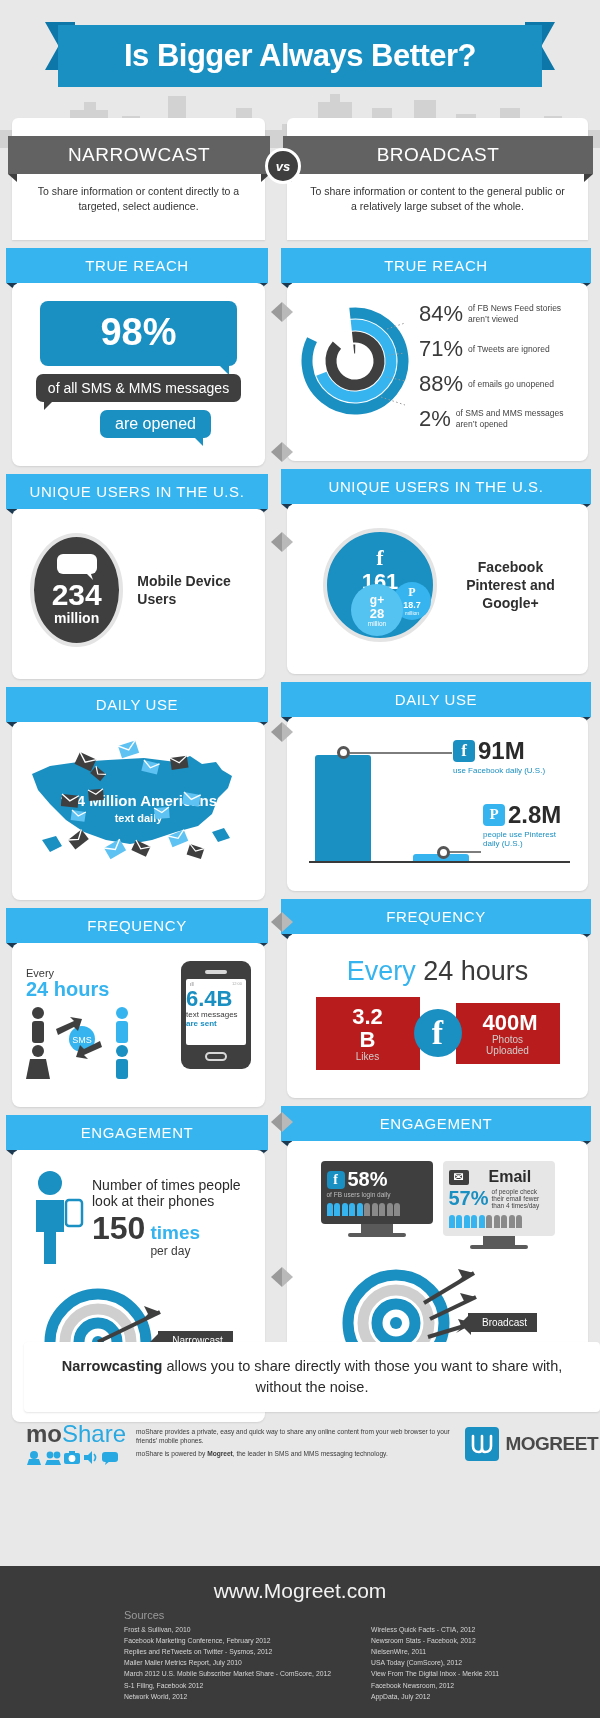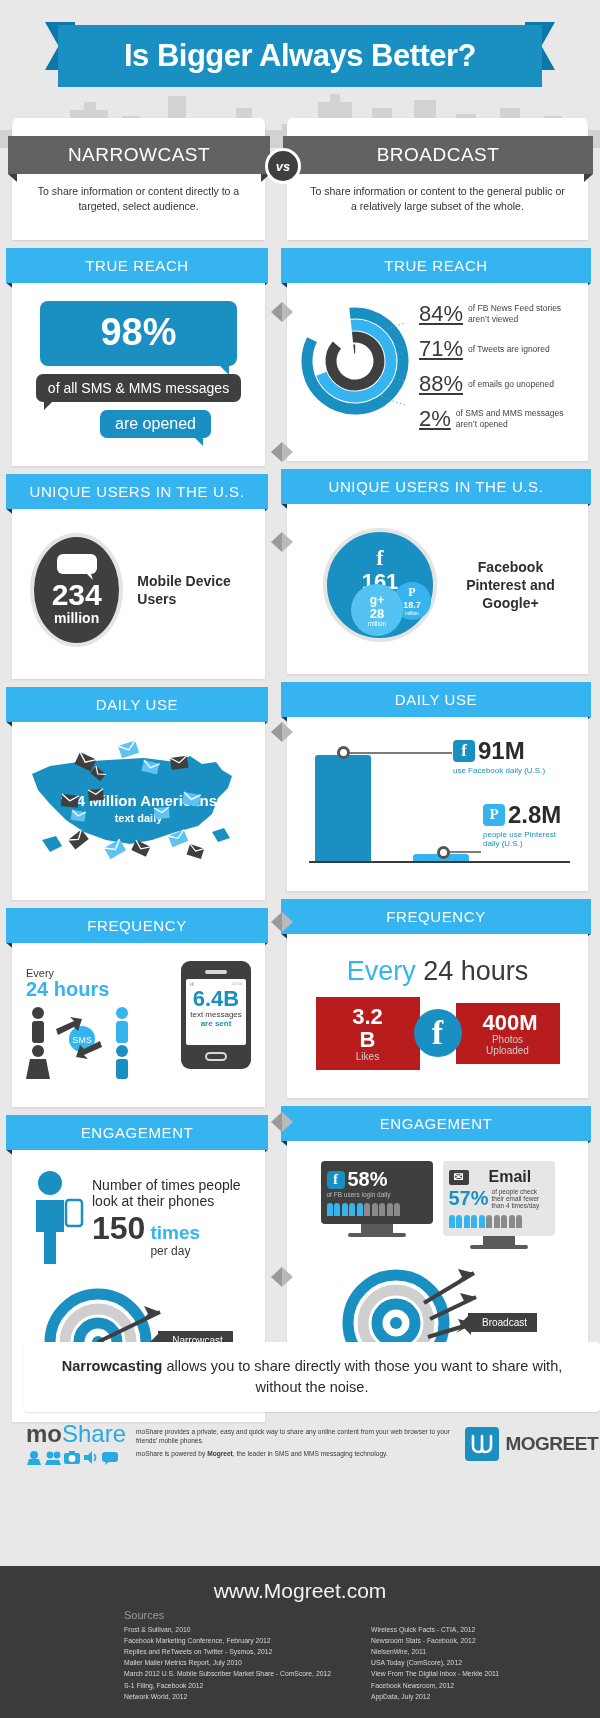--- a/index.html
+++ b/index.html
@@ -37,21 +37,21 @@
   .col { position:absolute; width:253px; top:0; }
   .col.left  { left:12px; }
   .col.right { left:287px; width:302px; }
   .col.right { left:287px; width:301px; }
 
   .panel {
     background:#fff; border-radius:6px 6px 0 0; padding:10px 14px 14px;
     position:relative; margin-bottom:0;
     box-shadow:0 1px 2px rgba(0,0,0,0.10);
   }
-  .panel.flat { border-radius:0; }
+  .panel.flat { border-radius:8px; }
 
   .hdr-dark {
     background:#626262; color:#fff; text-align:center;
     font-size:19px; letter-spacing:0.5px; padding:8px 0;
     position:relative; width:262px; margin-left:-18px;
   }
   .col.right .hdr-dark { width:310px; }
   .hdr-dark::before, .hdr-dark::after {
     content:""; position:absolute; bottom:-8px; width:9px; height:8px;
     background:#3f3f3f;
@@ -103,21 +103,21 @@
   .b98::after{ content:""; position:absolute; right:8px; bottom:-9px; border:8px solid transparent; border-top-color:#1a8fc1; border-right-color:#1a8fc1; }
   .bdark { background:#3f3f3f; font-size:14px; font-weight:normal; padding:6px 0; margin:8px 10px 0; border-radius:7px; position:relative;}
   .bdark::after{ content:""; position:absolute; left:8px; bottom:-8px; border:7px solid transparent; border-top-color:#3f3f3f; border-left-color:#3f3f3f; }
   .bopen{ font-size:16px; font-weight:normal; padding:5px 4px; margin:8px 40px 14px 74px; border-radius:7px; position:relative;}
   .bopen::after{ content:""; position:absolute; right:8px; bottom:-8px; border:7px solid transparent; border-top-color:#1a8fc1; border-right-color:#1a8fc1; }
 
   
   .reach-row { display:flex; align-items:flex-start; padding:8px 0 6px; }
   .reach-list { flex:1; padding-left:6px; }
   .reach-item { display:flex; align-items:center; margin-bottom:9px; }
-  .reach-pct { font-size:22px; color:#3a3a3a; margin-right:5px; white-space:nowrap;text-decoration:underline; }
+  .reach-pct { font-size:22px; color:#3a3a3a; margin-right:5px; white-space:nowrap; }
   .reach-lbl { font-size:8.5px; line-height:1.25; color:#444; }
 
   
   .uu-row { display:flex; align-items:center; padding:14px 4px 18px; }
   .circ-dark {
     width:114px;height:114px;border-radius:50%;background:#3f3f3f;border:4px solid #e4e4e4;
     display:flex;flex-direction:column;align-items:center;justify-content:center;color:#fff;
   }
   .circ-dark .num{ font-size:30px;font-weight:bold;line-height:1; }
   .circ-dark .unit{ font-size:14px;font-weight:bold; }
@@ -157,21 +157,21 @@
   .ic-pin{width:22px;height:22px;border-radius:4px;background:#35b4ef;color:#fff;font-family:"Liberation Serif",serif;font-weight:bold;font-size:15px;display:flex;align-items:center;justify-content:center;}
   .du-num{font-size:24px;font-weight:bold;margin-left:3px;color:#2b2b2b;}
   .du-sub{font-size:8px;color:#1a8fc1;margin-top:1px;}
 
   
   .freq-l{ display:flex; padding:8px 0 10px; }
   .every{font-size:11px;color:#3a3a3a;}
   .h24{font-size:20px;color:#35b4ef;font-weight:bold;line-height:1;}
   .phone{width:70px;height:108px;background:#3f3f3f;border-radius:9px;padding:9px 5px;position:relative;}
   .phone .speaker{width:22px;height:4px;background:#d8d8d8;border-radius:2px;margin:0 auto 5px;}
-  .screen{background:#fff;border-radius:2px;height:66px;position:relative;padding-top:9px;text-align:center;}
+  .screen{background:#fff;border-radius:2px;height:66px;position:relative;padding-top:9px;text-align:left;}
   .screen .stat{position:absolute;top:2px;left:4px;font-size:5px;color:#777;}
   .screen .clk{position:absolute;top:2px;right:4px;font-size:4px;color:#aaa;}
   .screen .big{font-size:22px;color:#1a8fc1;font-weight:bold;line-height:1;}
   .screen .s1{font-size:8px;color:#3a3a3a;}
   .screen .s2{font-size:8px;color:#1a8fc1;font-weight:bold;}
   .home{width:22px;height:9px;border-radius:5px;border:2px solid #d8d8d8;margin:7px auto 0;}
   .freq-r-title{text-align:center;font-size:27px;padding:12px 0 10px;}
   .freq-r-title .b{color:#35b4ef;}
   .freq-r-title .d{color:#3a3a3a;}
   .freq-boxes{display:flex;align-items:center;justify-content:center;position:relative;padding-bottom:14px;}

